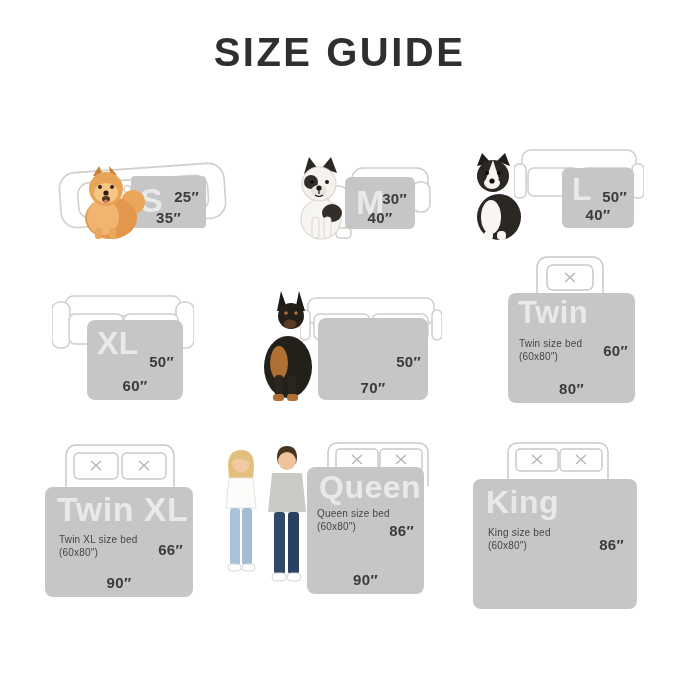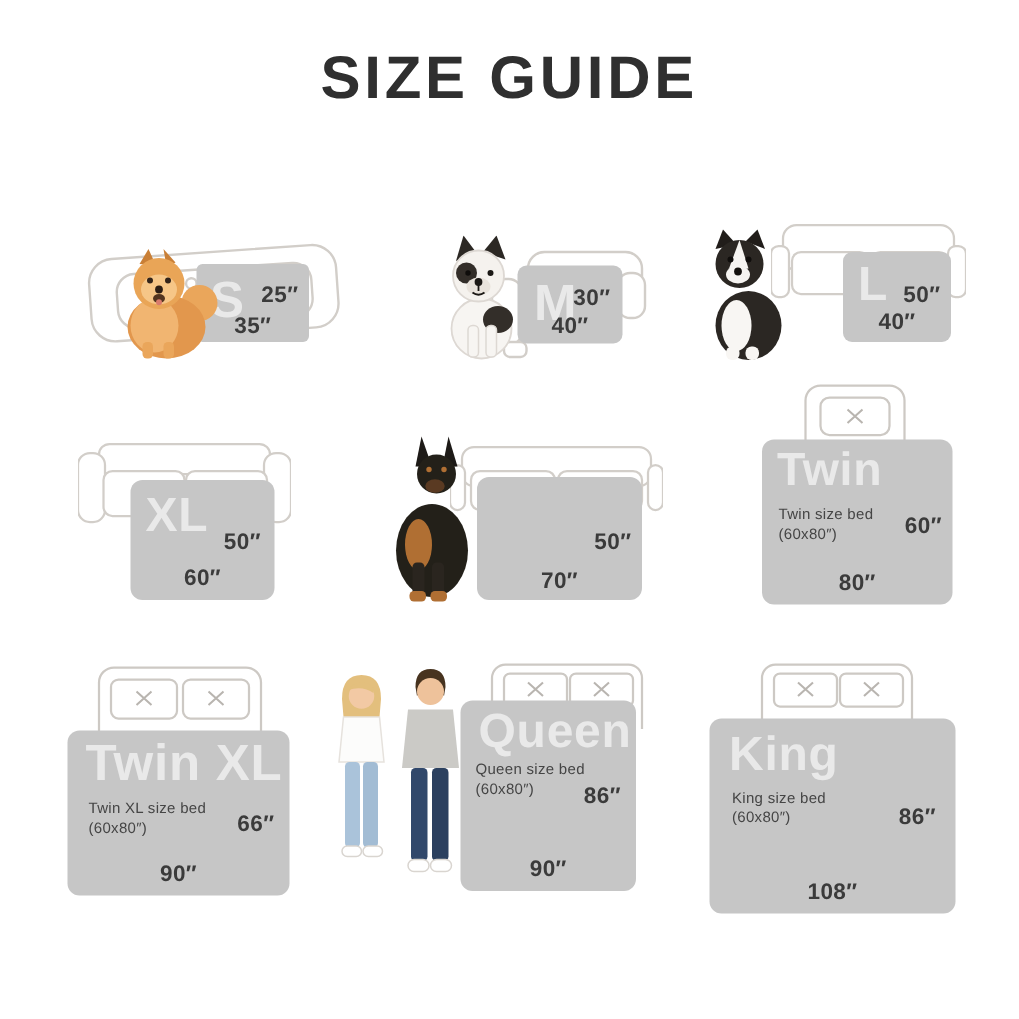--- a/index.html
+++ b/index.html
@@ -314,16 +314,15 @@
     </g>
     <path d="M26 14 L36 23 M36 14 L26 23 M70 14 L80 23 M80 14 L70 23" stroke="#b9b5b0" stroke-width="1.4" fill="none"></path>
   </svg>
   <div class="blanket rect-king">
     <div class="big">King</div>
     <div class="sub">
       <span>King size bed</span><br>
       <span>(60x80″)</span>
     </div>
     <div class="side">86″</div>
-    <div class="bottomv">108″</div>
   </div>
 
 </div>
 
 </body></html>

